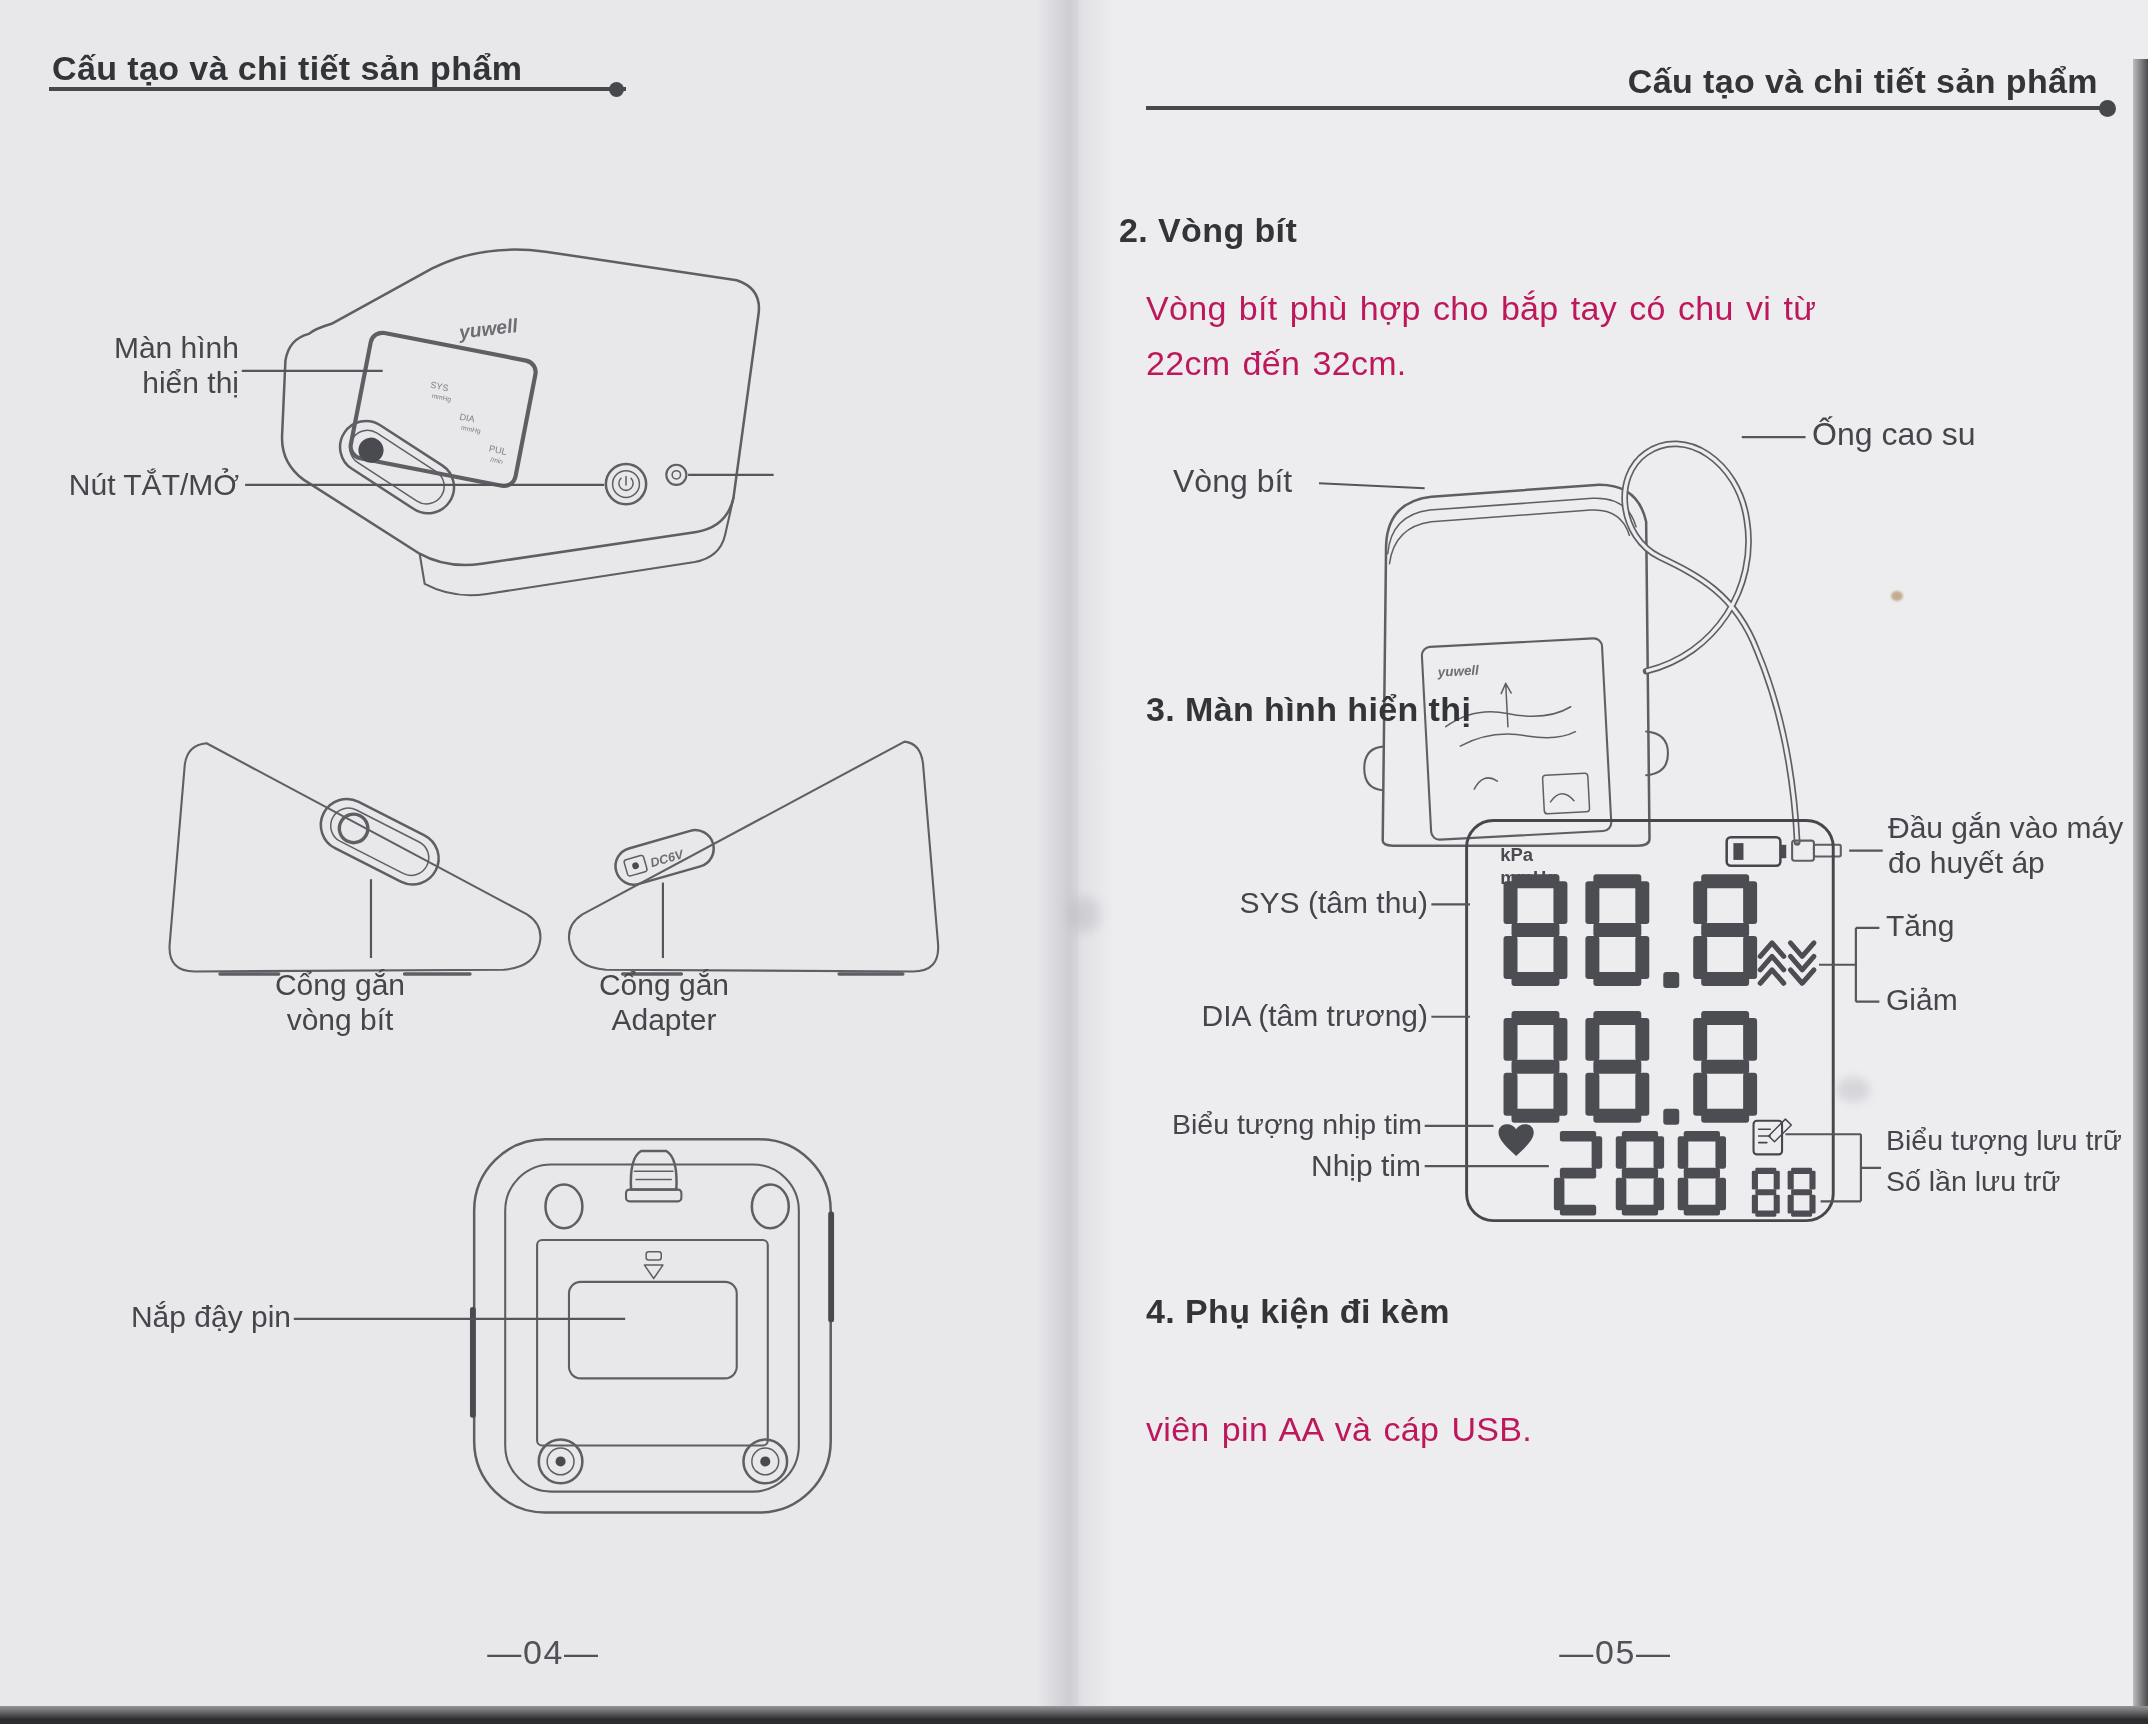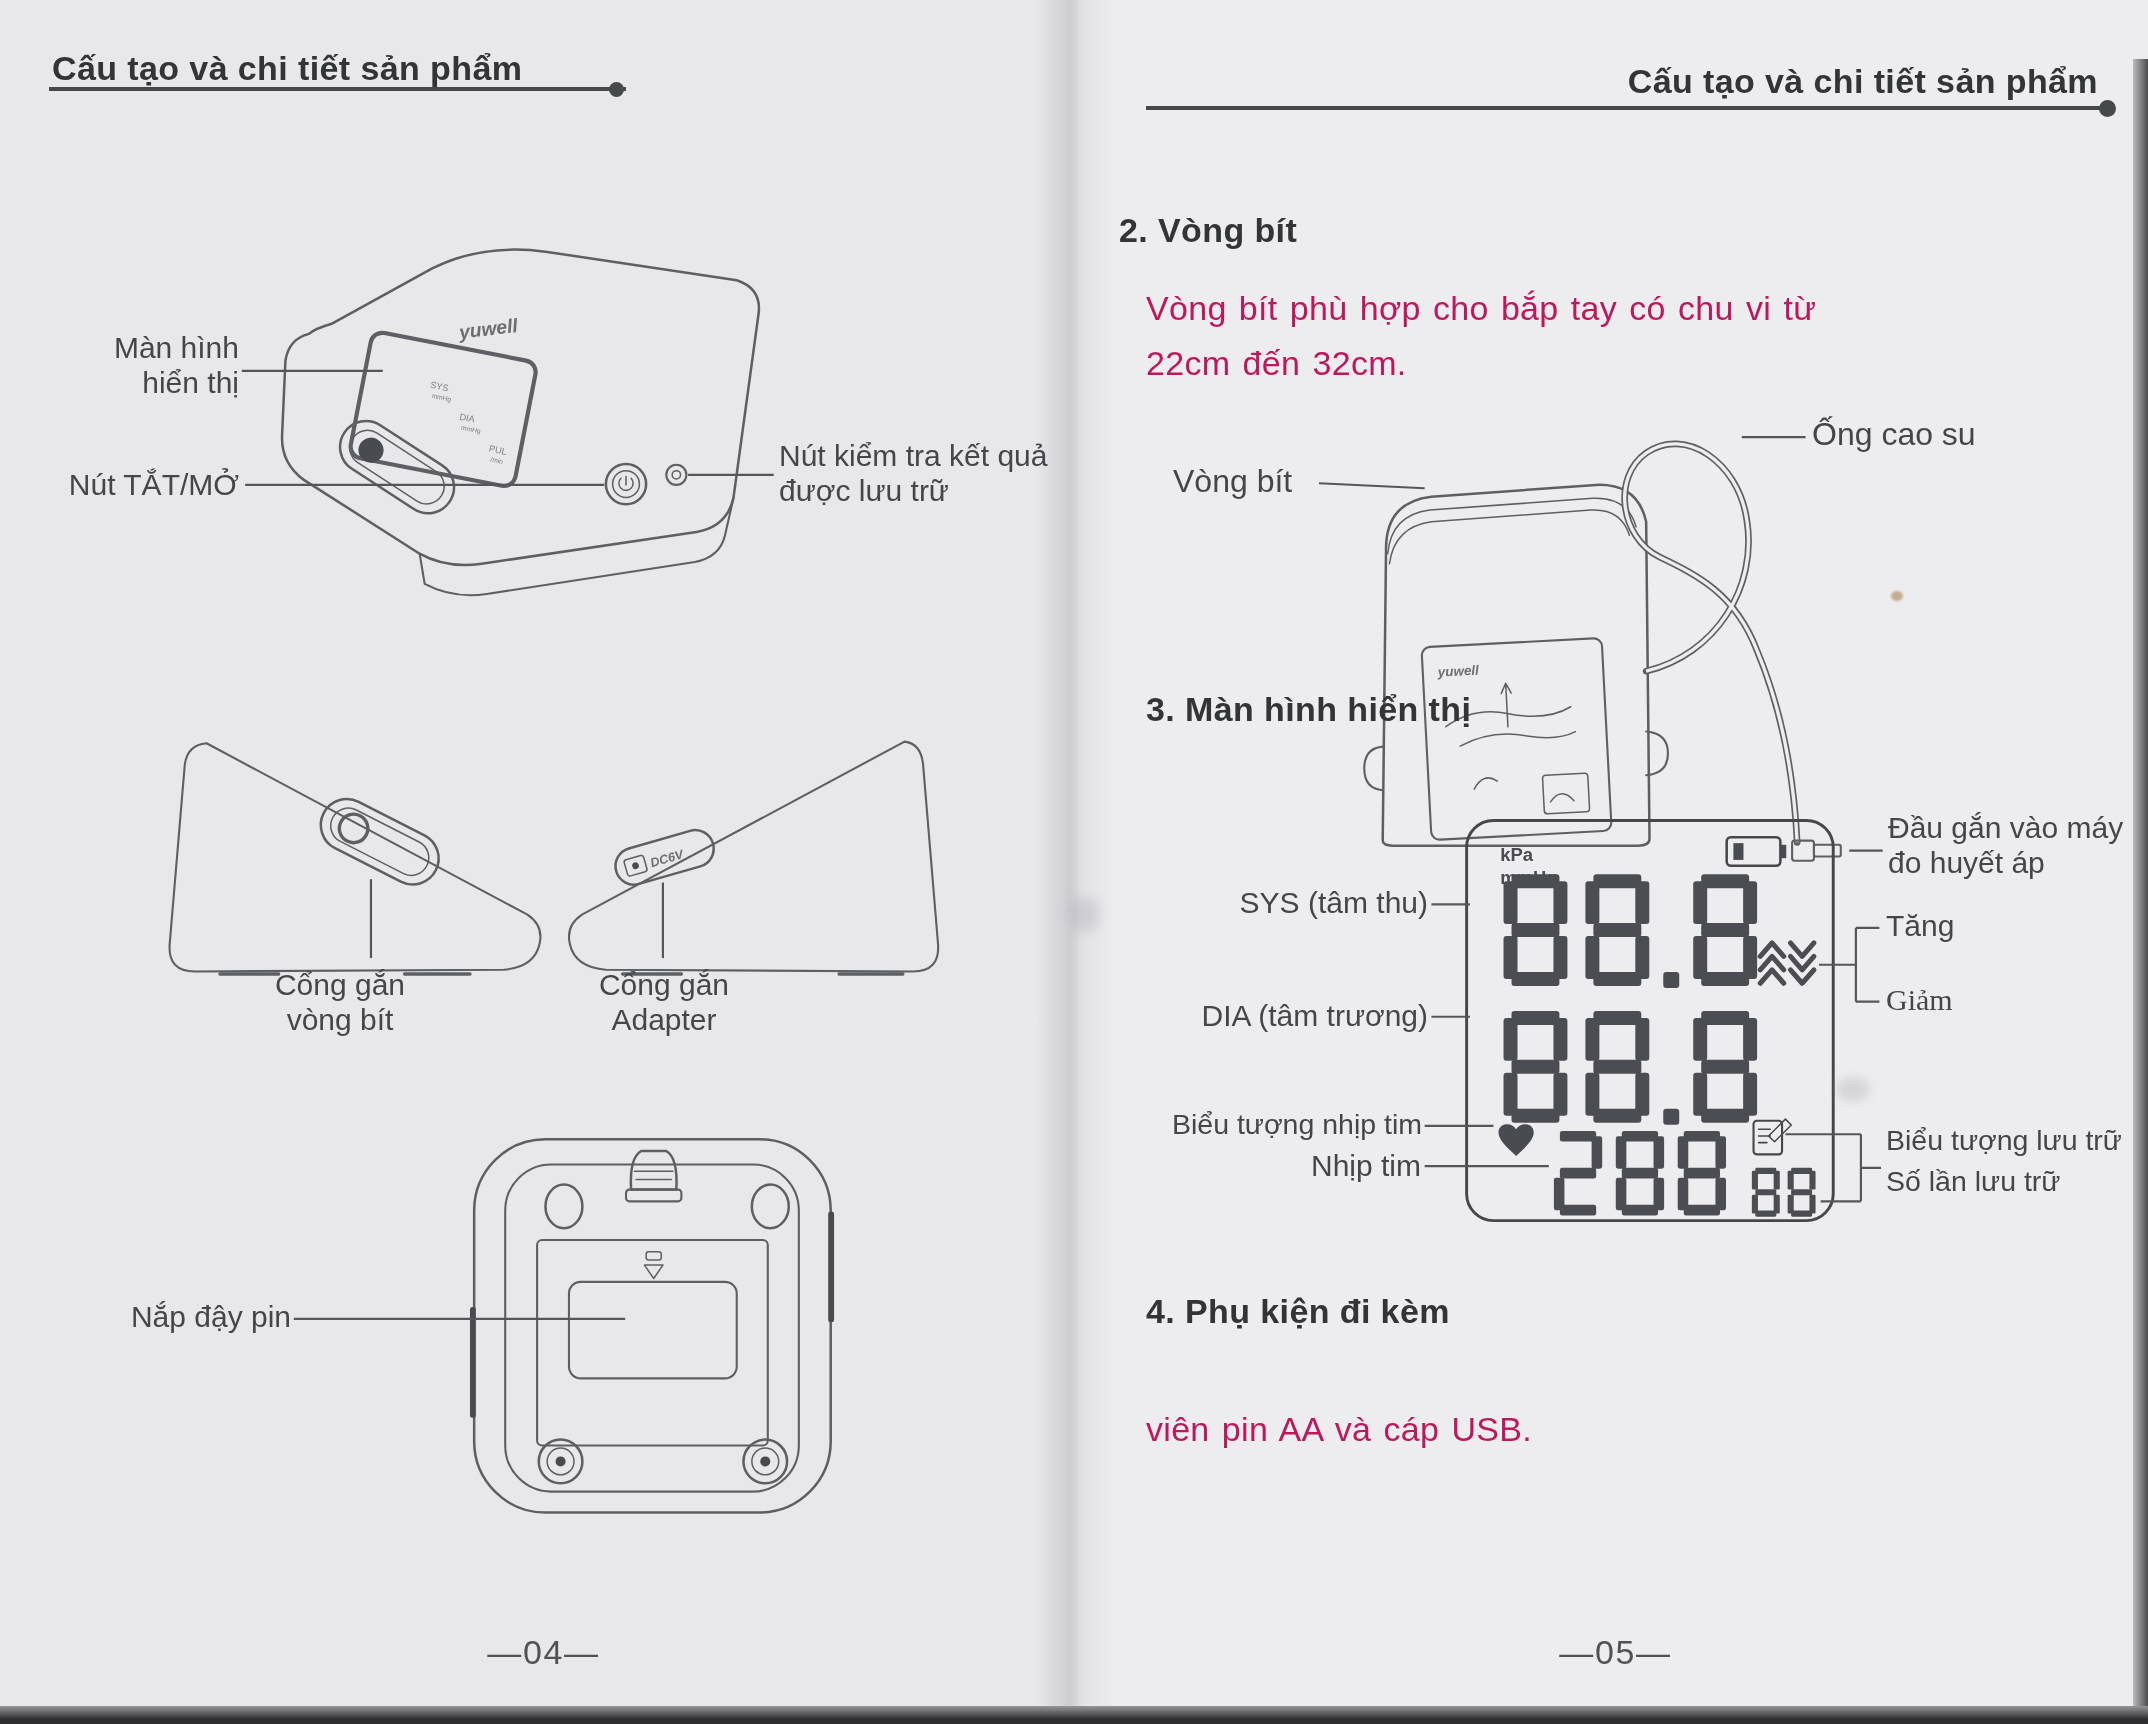--- a/index.html
+++ b/index.html
@@ -284,21 +284,20 @@
     </g>
   </svg>
 
   <div class="pagehead" style="left:52px;top:49px;">Cấu tạo và chi tiết sản phẩm</div>
   <div class="rule" style="left:49px;top:87px;width:577px;"></div>
   <div class="rule-dot" style="left:609px;top:82px;width:15px;height:15px;"></div>
 
 
   <div class="lbl ta-r" style="left:49px;top:330px;width:190px;">Màn hình hiển thị</div>
   <div class="lbl ta-r" style="left:49px;top:467px;width:190px;">Nút TẮT/MỞ</div>
-  <div class="lbl" style="left:779px;top:438px;width:289px;">Nút kiểm tra kết quả được lưu trữ</div>
 
   <div class="lbl ta-c" style="left:252px;top:967px;width:176px;">Cổng gắn vòng bít</div>
   <div class="lbl ta-c" style="left:576px;top:967px;width:176px;">Cổng gắn Adapter</div>
 
   <div class="lbl ta-r" style="left:106px;top:1299px;width:185px;">Nắp đậy pin</div>
 
   <div class="pageno" style="left:451px;top:1633px;width:185px;">—04—</div>
 
   <div class="pagehead ta-r" style="left:1343px;top:62px;width:755px;">Cấu tạo và chi tiết sản phẩm</div>
   <div class="rule" style="left:1146px;top:106px;width:965px;"></div>
@@ -312,21 +311,21 @@
   <div class="lbl fs38" style="left:1812px;top:416px;">Ống cao su</div>
   <div class="lbl" style="left:1888px;top:810px;width:252px;">Đầu gắn vào máy đo huyết áp</div>
 
   <div class="heading" style="left:1146px;top:690px;">3. Màn hình hiển thị</div>
 
   <div class="lbl ta-r" style="left:1175px;top:885px;width:253px;">SYS (tâm thu)</div>
   <div class="lbl ta-r" style="left:1116px;top:998px;width:312px;">DIA (tâm trương)</div>
   <div class="lbl ta-r small-note" style="left:1098px;top:1108px;width:324px;">Biểu tượng nhịp tim</div>
   <div class="lbl ta-r" style="left:1220px;top:1148px;width:201px;">Nhịp tim</div>
   <div class="lbl" style="left:1886px;top:908px;">Tăng</div>
-  <div class="lbl" style="left:1886px;top:982px;font-family:Liberation Serif, serif;">Giảm</div>
+  <div class="lbl" style="left:1886px;top:982px;">Giảm</div>
   <div class="lbl small-note" style="left:1886px;top:1124px;">Biểu tượng lưu trữ</div>
   <div class="lbl small-note" style="left:1886px;top:1165px;">Số lần lưu trữ</div>
 
   <div class="heading" style="left:1146px;top:1292px;">4. Phụ kiện đi kèm</div>
   <div class="body-line" style="left:1146px;top:1410px;">viên pin AA và cáp USB.</div>
 
   <div class="pageno" style="left:1523px;top:1633px;width:185px;">—05—</div>
 
   <div class="speck-tan"></div>
   <div class="speck-gray"></div>

